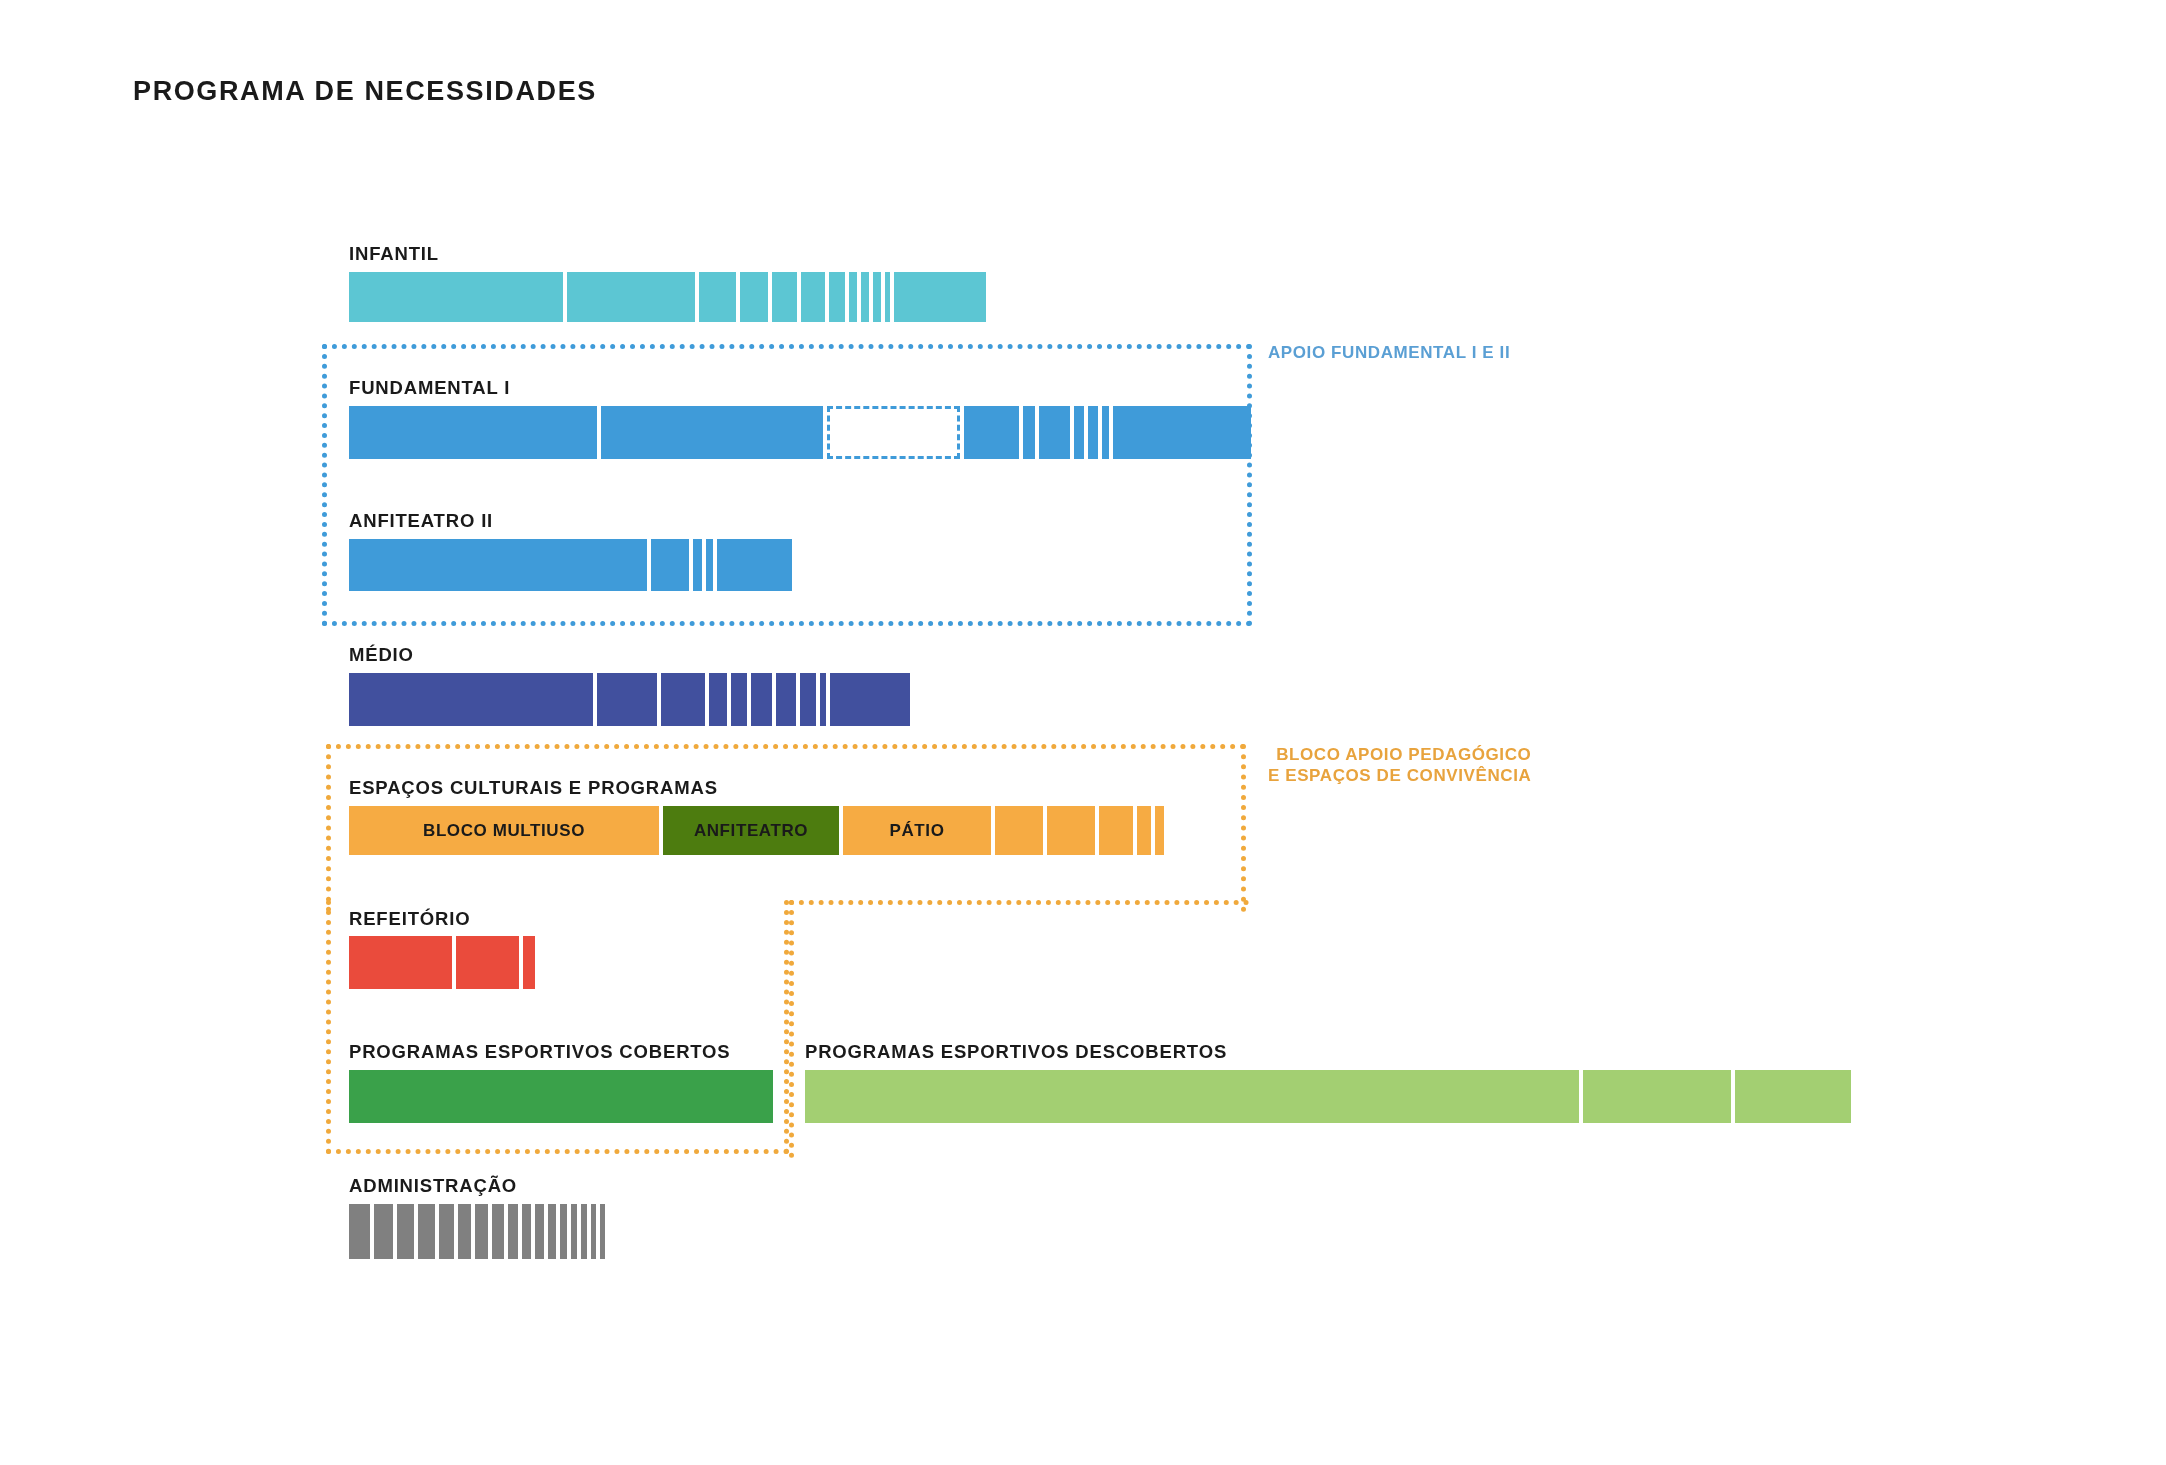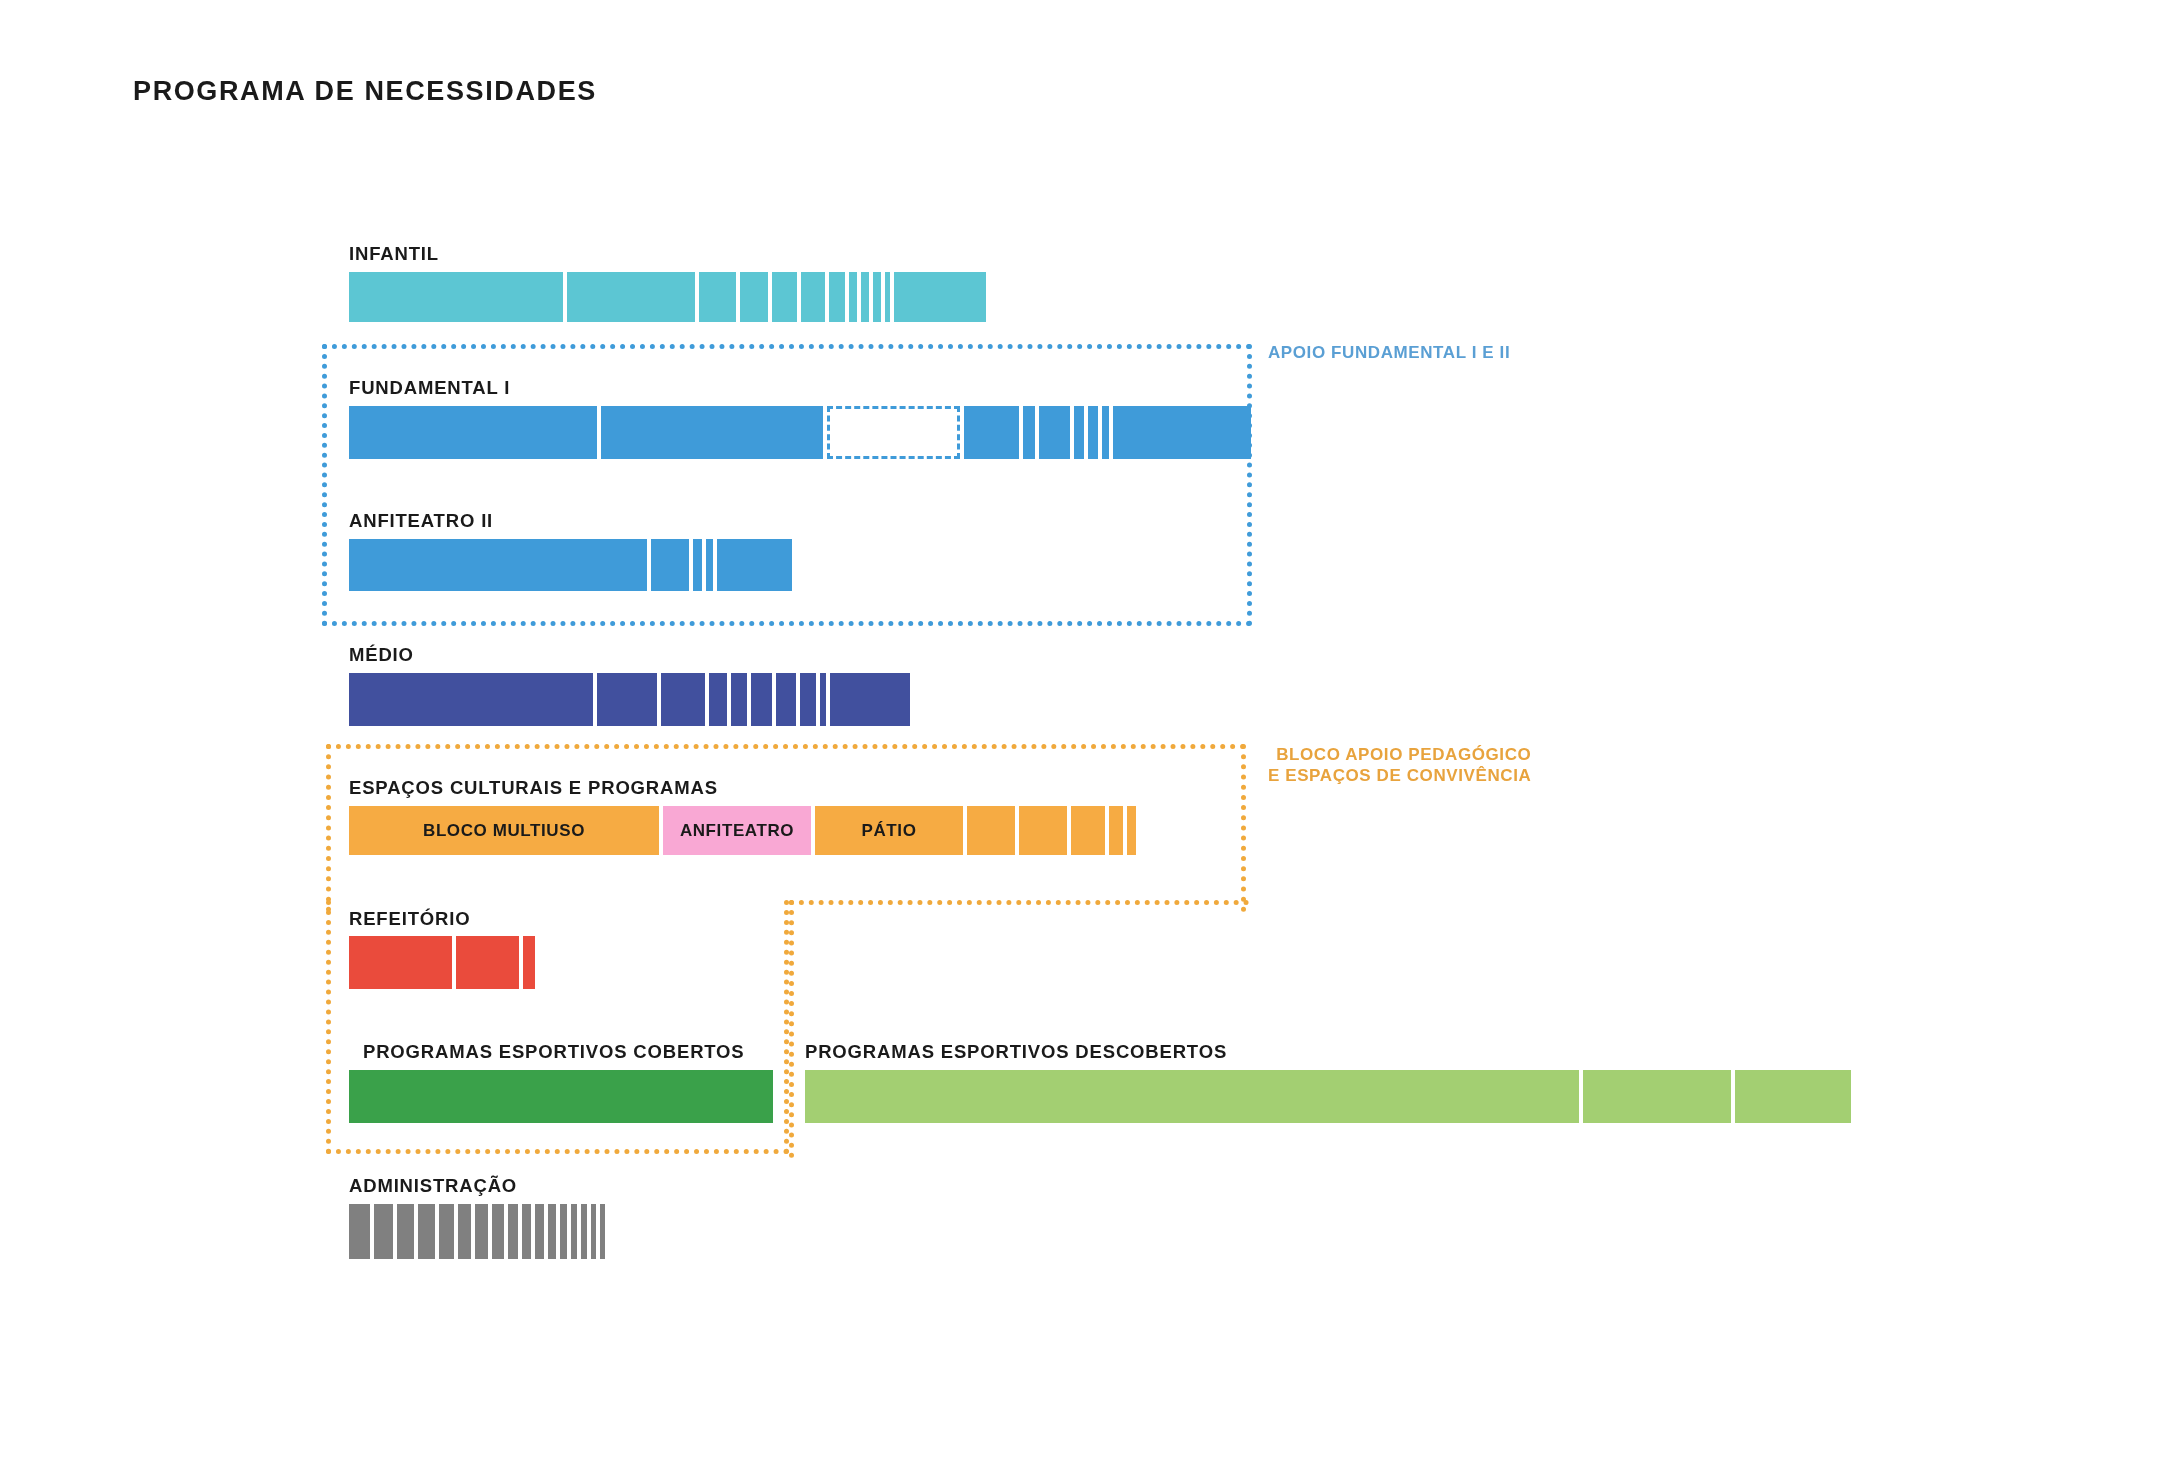--- a/index.html
+++ b/index.html
@@ -202,21 +202,21 @@
       <div class="seg gap" style="width: 4px;"></div>
       <div class="seg" style="width: 80px; background: rgb(65, 80, 158);"></div>
     </div>
 
   <div class="abs row-label" style="left:349px; top:777px;">ESPAÇOS CULTURAIS E PROGRAMAS</div>
   <div class="abs bar-row" id="bar-espacos-culturais" style="left:349px; top:806px; height:49px;">
       <div class="seg" style="width: 310px; background: rgb(246, 171, 67);">
         <div class="seg-label">BLOCO MULTIUSO</div>
       </div>
       <div class="seg gap" style="width: 4px;"></div>
-      <div class="seg" style="width: 148px; background: #f9a8d4;">
+      <div class="seg" style="width: 176px; background: #4d7c0f;">
         <div class="seg-label">ANFITEATRO</div>
       </div>
       <div class="seg gap" style="width: 4px;"></div>
       <div class="seg" style="width: 148px; background: rgb(246, 171, 67);">
         <div class="seg-label">PÁTIO</div>
       </div>
       <div class="seg gap" style="width: 4px;"></div>
       <div class="seg" style="width: 48px; background: rgb(246, 171, 67);"></div>
       <div class="seg gap" style="width: 4px;"></div>
       <div class="seg" style="width: 48px; background: rgb(246, 171, 67);"></div>
@@ -230,21 +230,21 @@
 
   <div class="abs row-label" style="left:349px; top:908px;">REFEITÓRIO</div>
   <div class="abs bar-row" id="bar-refeitorio" style="left:349px; top:936px; height:53px;">
       <div class="seg" style="width: 103px; background: rgb(234, 75, 60);"></div>
       <div class="seg gap" style="width: 4px;"></div>
       <div class="seg" style="width: 63px; background: rgb(234, 75, 60);"></div>
       <div class="seg gap" style="width: 4px;"></div>
       <div class="seg" style="width: 12px; background: rgb(234, 75, 60);"></div>
     </div>
 
-  <div class="abs row-label" style="left:349px; top:1041px;margin-left:14px;">PROGRAMAS ESPORTIVOS COBERTOS</div>
+  <div class="abs row-label" style="left:349px; top:1041px;">PROGRAMAS ESPORTIVOS COBERTOS</div>
   <div class="abs bar-row" id="bar-esportivos-cobertos" style="left:349px; top:1070px; height:53px;">
       <div class="seg" style="width: 424px; background: rgb(58, 161, 74);"></div>
     </div>
 
   <div class="abs row-label" style="left:805px; top:1041px;">PROGRAMAS ESPORTIVOS DESCOBERTOS</div>
   <div class="abs bar-row" id="bar-esportivos-descobertos" style="left:805px; top:1070px; height:53px;">
       <div class="seg" style="width: 774px; background: rgb(163, 207, 114);"></div>
       <div class="seg gap" style="width: 4px;"></div>
       <div class="seg" style="width: 148px; background: rgb(163, 207, 114);"></div>
       <div class="seg gap" style="width: 4px;"></div>

